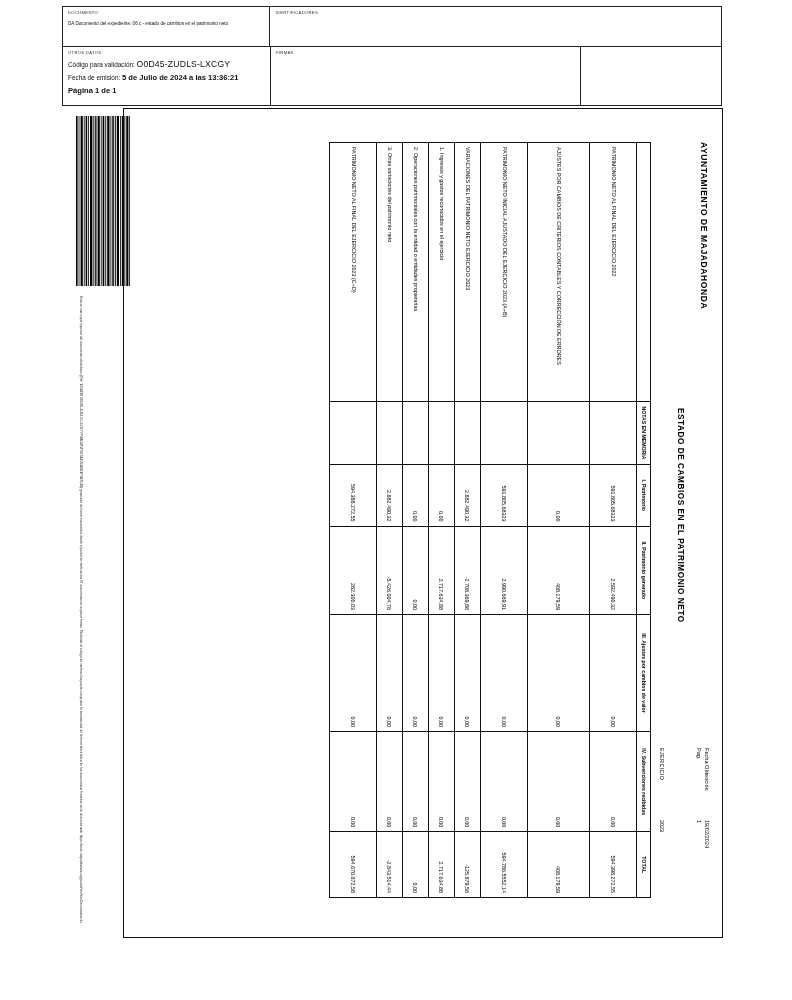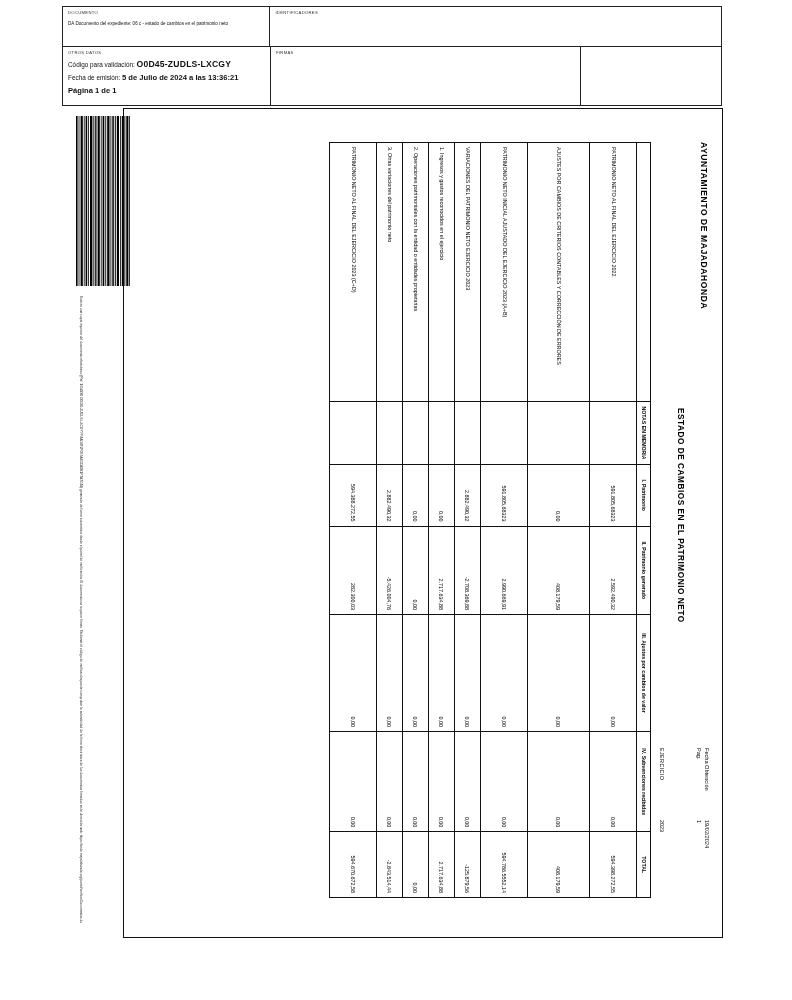--- a/index.html
+++ b/index.html
@@ -30,21 +30,21 @@
   }
   .c-doc{width:208px;}
   .c-ident{width:452px;}
   .c-otros{width:208px;}
   .c-firmas{width:310px;}
   .c-estado{width:142px;}
 
   .doc-text{font-size:4.6px;line-height:7px;margin-top:4px;color:#111;}
   .otros-line{font-size:6.4px;line-height:10px;margin-top:3px;color:#111;}
   .otros-line b{font-size:7.6px;}
-  .codigo-val{font-size:8.6px;font-weight:bold;letter-spacing:.2px;margin-top:40px;}
+  .codigo-val{font-size:8.6px;font-weight:normal;letter-spacing:.2px;margin-top:40px;}
   .estado-val{
     font-size:7.6px;font-weight:bold;text-align:center;margin-top:16px;
     letter-spacing:.2px;
   }
 
   
   .barcode{
     position:absolute;left:76px;top:116px;width:54px;height:170px;
   }
   .barcode .bars{width:100%;height:100%;}

